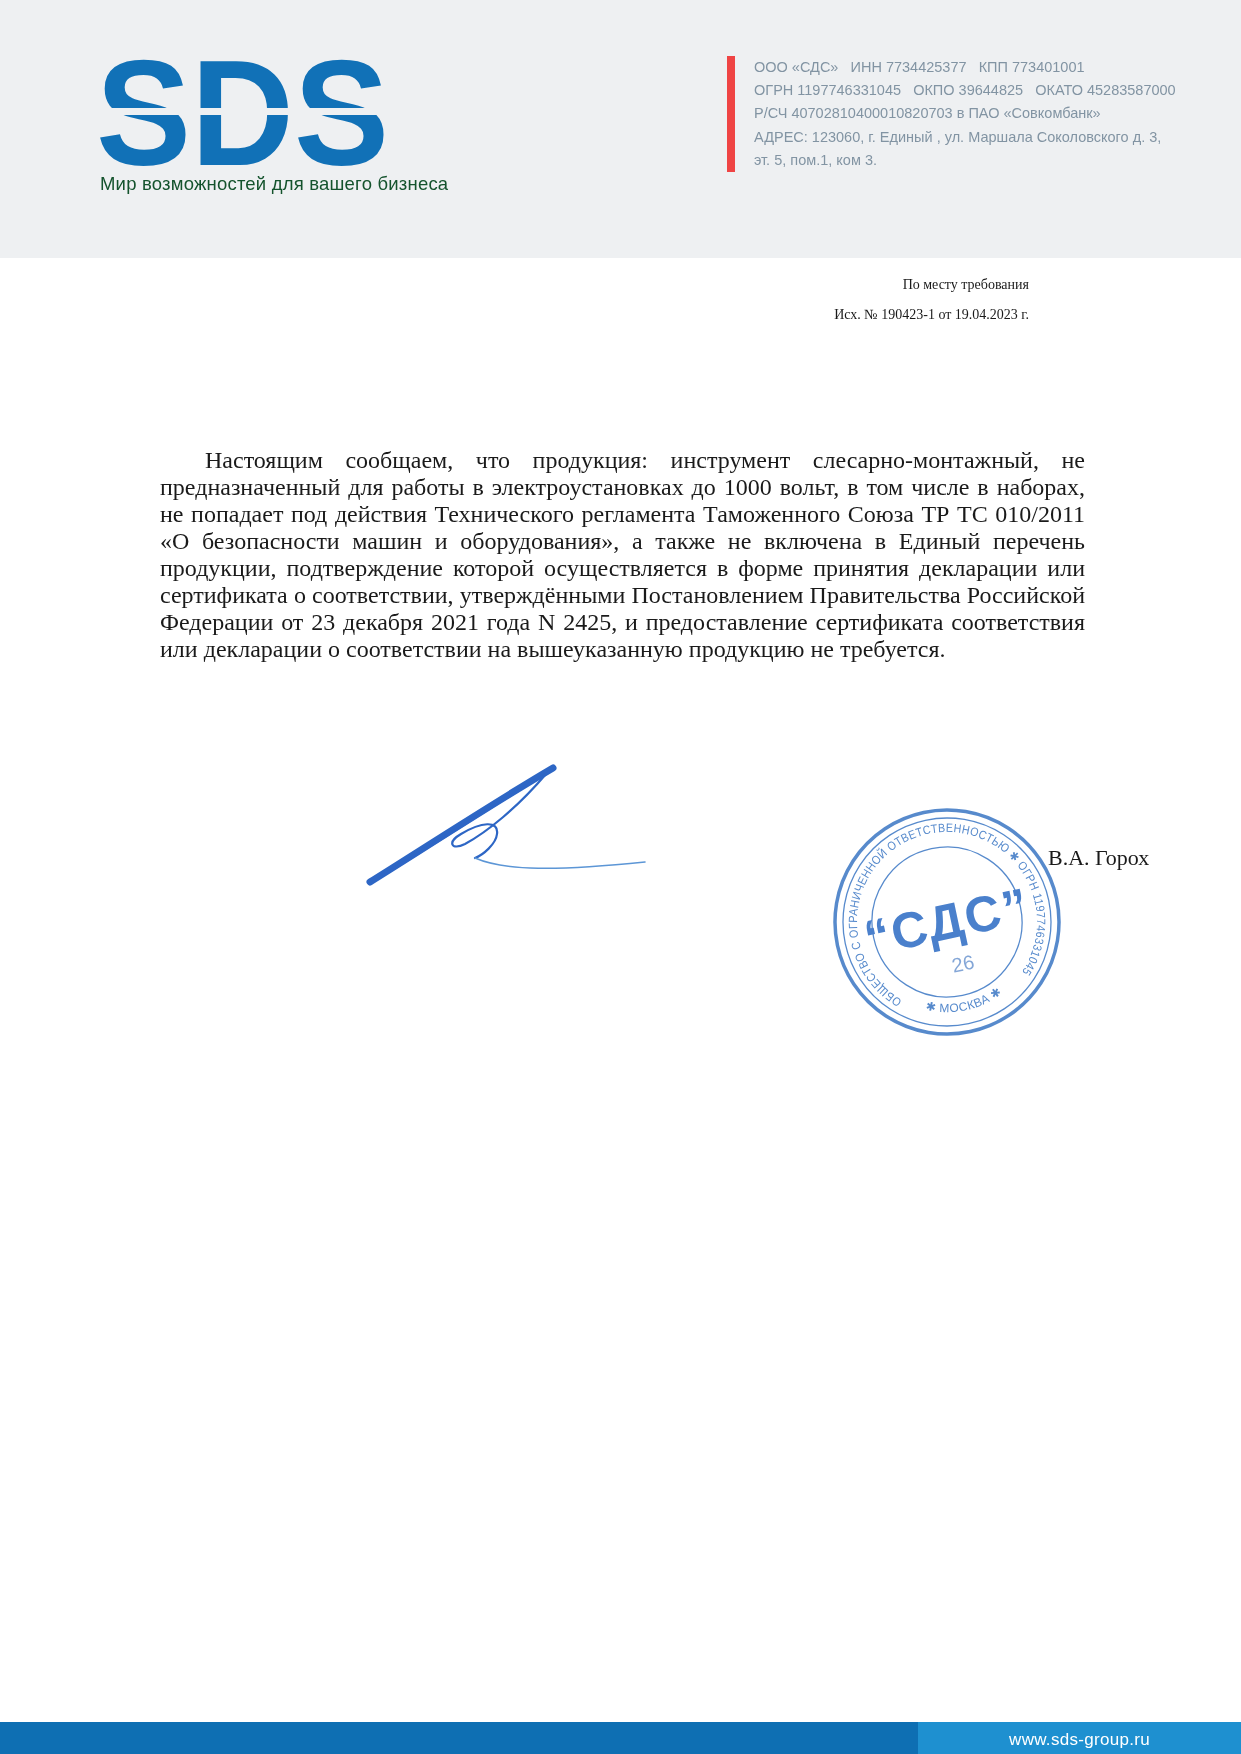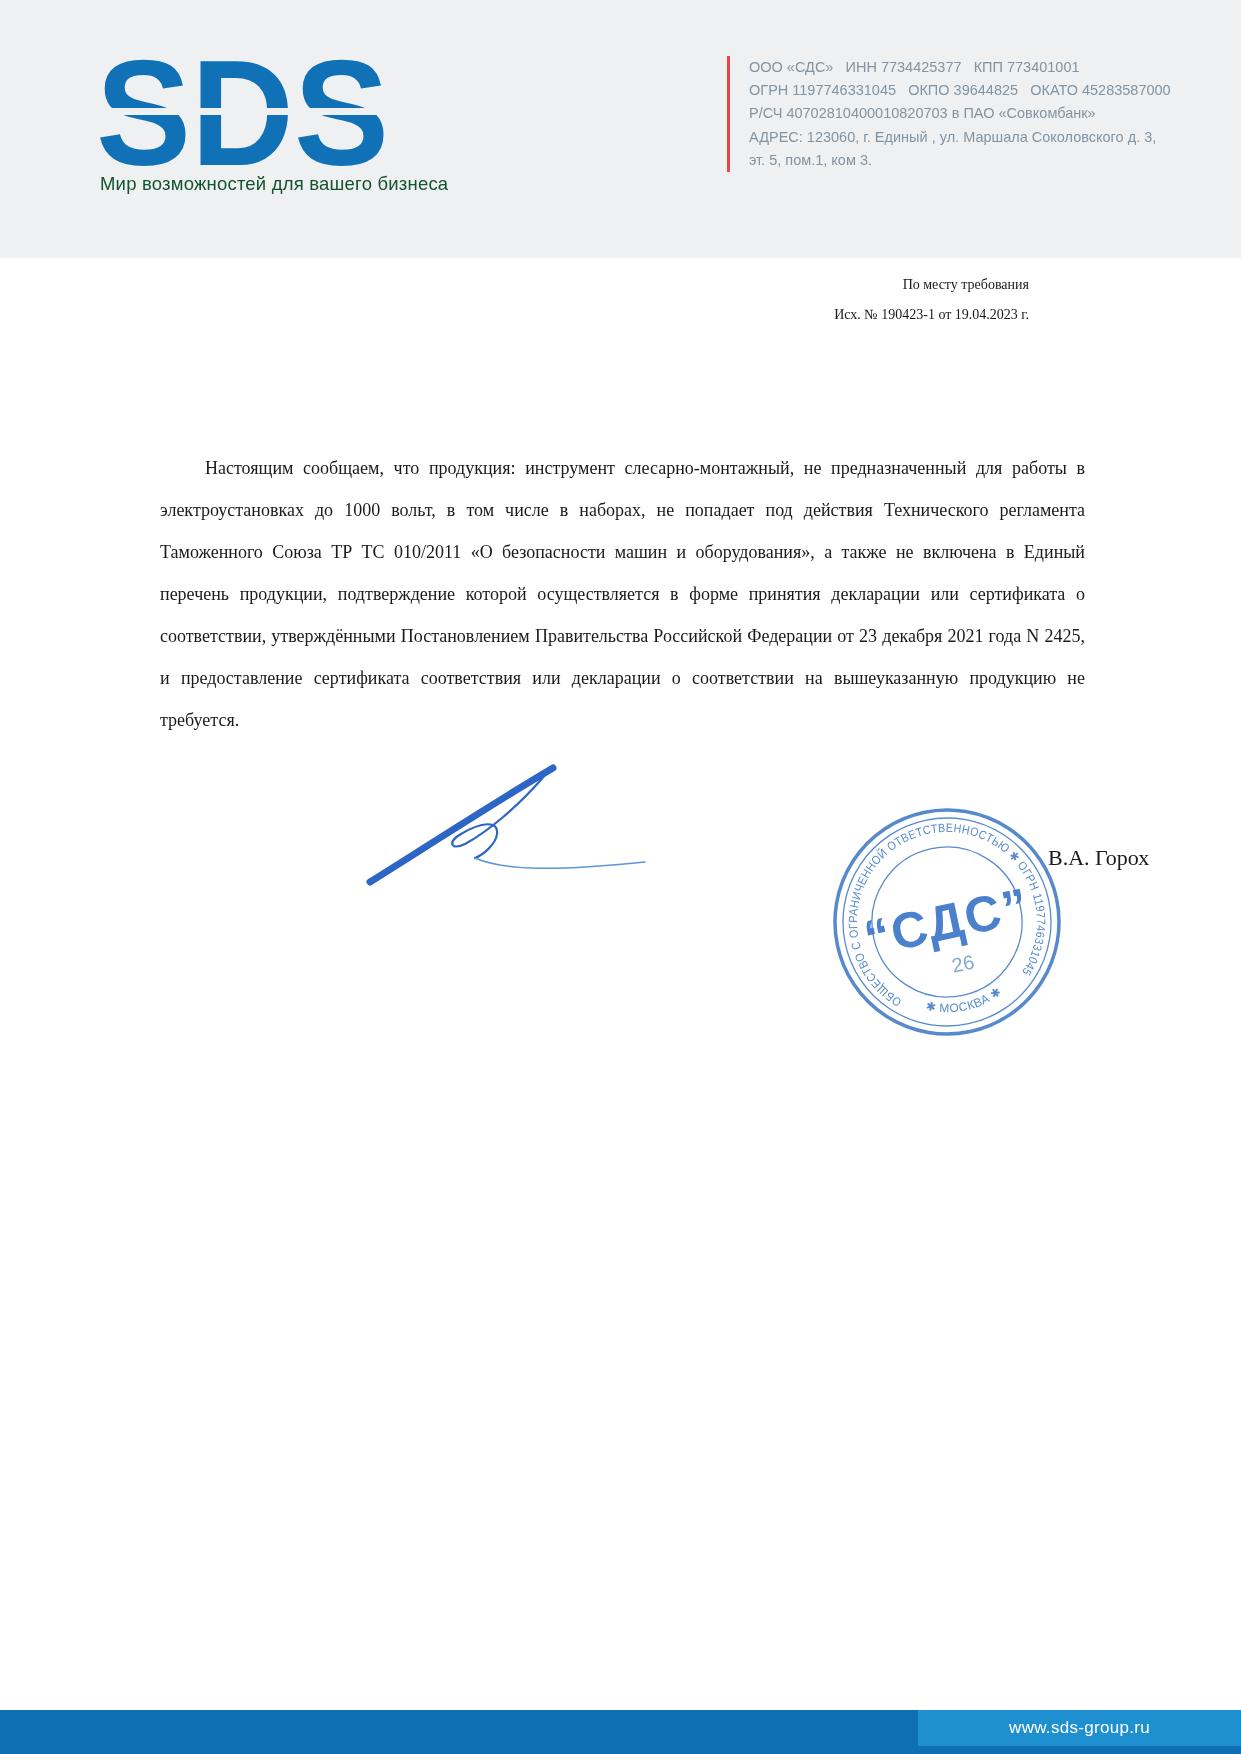--- a/index.html
+++ b/index.html
@@ -16,37 +16,37 @@
     background:#eef0f2;
   }
   .logo-svg { position:absolute; left:96px; top:54px; }
   .tagline {
     position:absolute; left:100px; top:173px;
     font-family:"Liberation Sans", sans-serif;
     font-size:18.5px; color:#14532d; letter-spacing:.2px;
   }
   .details {
     position:absolute; left:727px; top:56px;
-    border-left:3px solid #ef4444; padding-left:19px;
+    border-left:8px solid #ef4444; padding-left:19px;
     font-family:"Liberation Sans", sans-serif;
     font-size:14.5px; line-height:23.2px; color:#8294a3;
   }
   .details-line { white-space:pre-wrap; }
   
   .ref {
     position:absolute; top:270px; right:212px;
     text-align:right; font-size:14px; line-height:30px;
   }
   .doc-title {
     position:absolute; top:390px; left:160px; width:925px;
     text-align:center; font-size:22px; font-weight:normal;
   }
   .body-text {
     position:absolute; top:447px; left:160px; width:925px;
-    font-size:18px; line-height:42px; text-align:justify;
+    font-size:24px; line-height:27px; text-align:justify;
   }
   .body-text .p1 { text-indent:45px; }
   .sig-block {
     position:absolute; left:160px; top:793px;
     font-size:22px; line-height:27.5px;
   }
   .sig-name {
     position:absolute; left:1048px; top:845px;
     font-size:22px; z-index:2;
   }
@@ -60,21 +60,21 @@
   .stamp-center {
     font-family:"Liberation Sans", sans-serif;
     font-size:50px; font-weight:bold; letter-spacing:2px; fill:#3d77c9;
   }
   .stamp-number {
     font-family:"Liberation Sans", sans-serif;
     font-size:20px; fill:#7ba0d4;
   }
   
   .footer {
-    position:absolute; left:0; bottom:0; width:100%; height:44px;
+    position:absolute; left:0; bottom:0; width:100%; height:32px;
     background:#0e6fb3;
   }
   .footer-light {
     position:absolute; right:0; top:0; width:323px; height:36px;
     background:#1e90d0; display:flex; align-items:center; justify-content:center;
   }
   .footer-site {
     font-family:"Liberation Sans", sans-serif;
     font-size:17px; color:#ffffff; letter-spacing:.3px;
   }

